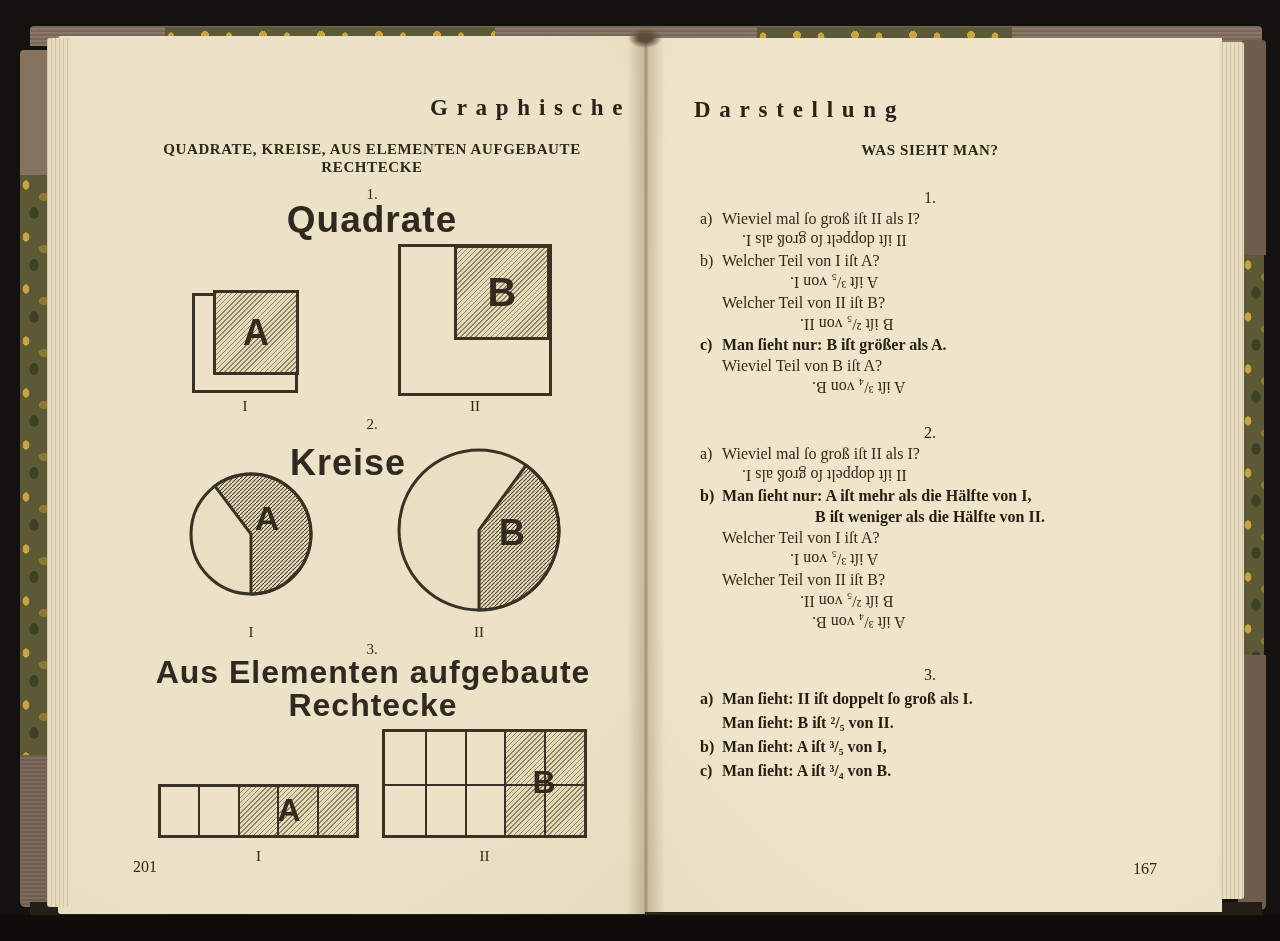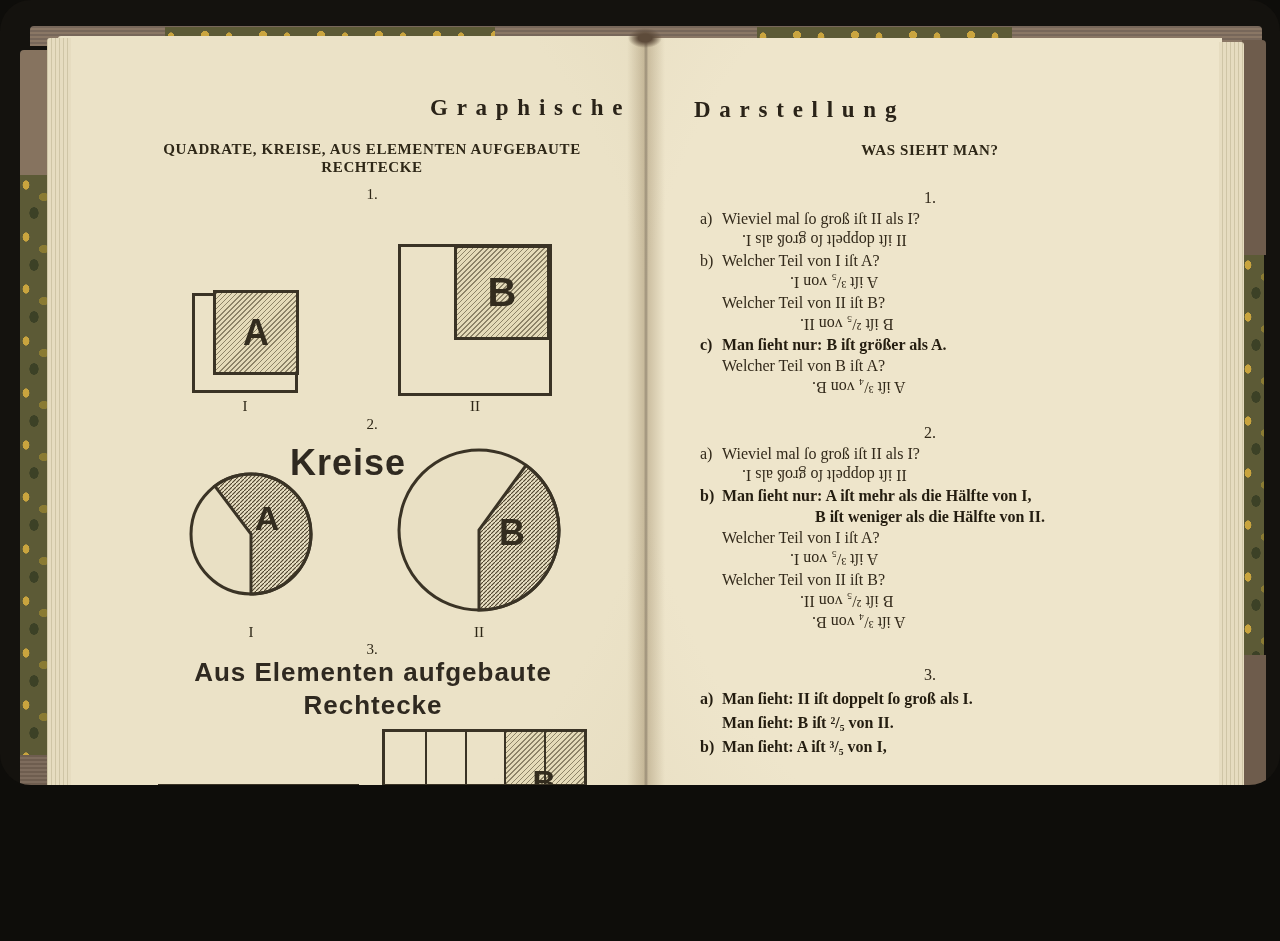--- a/index.html
+++ b/index.html
@@ -1,17 +1,17 @@
 <!DOCTYPE html>
 <html><head>
 <meta charset="utf-8">
 <style>
   html,body{margin:0;padding:0;background:#0e0d0a;}
-  .scene{position:relative;width:1280px;height:785px;background:#14120e;overflow:hidden;
-         font-family:"Liberation Serif","DejaVu Serif",serif;color:#32291a;border-radius:31px;}
+  .scene{position:relative;width:1280px;height:915px;background:#14120e;overflow:hidden;
+         font-family:"Liberation Serif","DejaVu Serif",serif;color:#32291a;}
   
   .strip{position:absolute;}
   .taupe{background:#86735f;}
   .ribbed{background:repeating-linear-gradient(0deg,#8a7765 0 2px,#77675a 2px 4px);}
   .ribbed-h{background:repeating-linear-gradient(0deg,#7e6c5d 0 2px,#6e5d4f 2px 4px);}
   .brown{background:#6e5c4c;}
   .marble{background-color:#5c5a36;background-image:
     radial-gradient(6px 8px at 6px 10px,#c9a43e 55%,transparent 60%),
     radial-gradient(9px 7px at 24px 22px,#8a7b33 55%,transparent 60%),
     radial-gradient(7px 7px at 40px 8px,#caa53f 55%,transparent 60%),
@@ -94,20 +94,21 @@
     <div class="stack-l"></div>
 
     <div class="abs sptitle" style="left:372px;top:59px;">Graphische</div>
 
     <div class="abs capshead center" style="left:74px;top:104px;width:480px;">
       <div>QUADRATE, KREISE, AUS ELEMENTEN AUFGEBAUTE</div>
       <div>RECHTECKE</div>
     </div>
 
     <div class="abs secnum center" style="left:74px;top:150px;width:480px;">1.</div>
+    <div class="abs geo center" style="left:74px;top:163px;width:480px;font-size:37px;">Quadrate</div>
 
     <div class="frame" style="left:134px;top:257px;width:106px;height:100px;"></div>
     <div class="frame hatch letterbox" style="left:155px;top:254px;width:86px;height:85px;">
       <span class="biglet" style="font-size:36px;">A</span>
     </div>
     <div class="abs roman center" style="left:134px;top:362px;width:106px;">I</div>
 
     <div class="frame" style="left:340px;top:208px;width:154px;height:152px;"></div>
     <div class="frame hatch letterbox" style="left:396px;top:209px;width:96px;height:95px;">
       <span class="biglet" style="font-size:40px;">B</span>
@@ -143,21 +144,21 @@
         <circle cx="84" cy="84" r="80" fill="#e9e0c4" stroke="#3a3325" stroke-width="3"></circle>
         <path d="M84,84 L84,164 A80,80 0 0 0 131,19.3 Z" fill="url(#h2)" stroke="#3a3325" stroke-width="3"></path>
       </svg>
       <div class="letterbox" style="left:94px;top:64px;width:46px;height:46px;">
         <span class="biglet" style="font-size:36px;">B</span>
       </div>
     </div>
     <div class="abs roman center" style="left:337px;top:588px;width:168px;">II</div>
 
     <div class="abs secnum center" style="left:74px;top:605px;width:480px;">3.</div>
-    <div class="abs geo center" style="left:40px;top:620px;width:550px;font-size:26px;line-height:33px;">
+    <div class="abs geo center" style="left:40px;top:620px;width:550px;font-size:32px;line-height:33px;">
       <div>Aus Elementen aufgebaute</div>
       <div>Rechtecke</div>
     </div>
 
     <div class="cells" style="left:100px;top:748px;width:201px;height:54px;">
       <div></div>
       <div></div>
       <div class="hatch"></div>
       <div class="hatch"></div>
       <div class="hatch"></div>
@@ -196,21 +197,21 @@
 
     <div class="sec" style="top:150px;">
       <div class="snum">1.</div>
       <div class="line pl-q"><span class="marker">a)</span><span>Wieviel mal ſo groß iſt II als I?</span></div>
       <div class="line pl-ansa"><span class="flip">II iſt doppelt ſo groß als I.</span></div>
       <div class="line pl-q"><span class="marker">b)</span><span>Welcher Teil von I iſt A?</span></div>
       <div class="line pl-ansb1"><span class="flip">A iſt ³/₅ von I.</span></div>
       <div class="line pl-qq"><span>Welcher Teil von II iſt B?</span></div>
       <div class="line pl-ansb2"><span class="flip">B iſt ²/₅ von II.</span></div>
       <div class="line pl-q bold"><span class="marker">c)</span><span>Man ſieht nur: B iſt größer als A.</span></div>
-      <div class="line pl-qq"><span>Welcher Teil von B iſt A?</span></div>
+      <div class="line pl-qq"><span>Wieviel Teil von B iſt A?</span></div>
       <div class="line pl-ansc"><span class="flip">A iſt ³/₄ von B.</span></div>
     </div>
 
     <div class="sec" style="top:385px;">
       <div class="snum">2.</div>
       <div class="line pl-q"><span class="marker">a)</span><span>Wieviel mal ſo groß iſt II als I?</span></div>
       <div class="line pl-ansa"><span class="flip">II iſt doppelt ſo groß als I.</span></div>
       <div class="line pl-q bold"><span class="marker">b)</span><span>Man ſieht nur: A iſt mehr als die Hälfte von I,</span></div>
       <div class="line pl-cont bold"><span>B iſt weniger als die Hälfte von II.</span></div>
       <div class="line pl-qq"><span>Welcher Teil von I iſt A?</span></div>
@@ -218,20 +219,21 @@
       <div class="line pl-qq"><span>Welcher Teil von II iſt B?</span></div>
       <div class="line pl-ansb2"><span class="flip">B iſt ²/₅ von II.</span></div>
       <div class="line pl-ansc"><span class="flip">A iſt ³/₄ von B.</span></div>
     </div>
 
     <div class="sec sec3" style="top:627px;">
       <div class="snum">3.</div>
       <div class="line pl-q bold"><span class="marker">a)</span><span>Man ſieht: II iſt doppelt ſo groß als I.</span></div>
       <div class="line pl-qq bold"><span>Man ſieht: B iſt ²/₅ von II.</span></div>
       <div class="line pl-q bold"><span class="marker">b)</span><span>Man ſieht: A iſt ³/₅ von I,</span></div>
+      <div class="line pl-q bold"><span class="marker">c)</span><span>Man ſieht: A iſt ³/₄ von B.</span></div>
     </div>
 
     <div class="abs pagenum" style="left:488px;top:822px;">167</div>
   </div>
 
   <div class="gutter"></div>
   <div class="gutter-top"></div>
 </div>
 
 </body></html>

